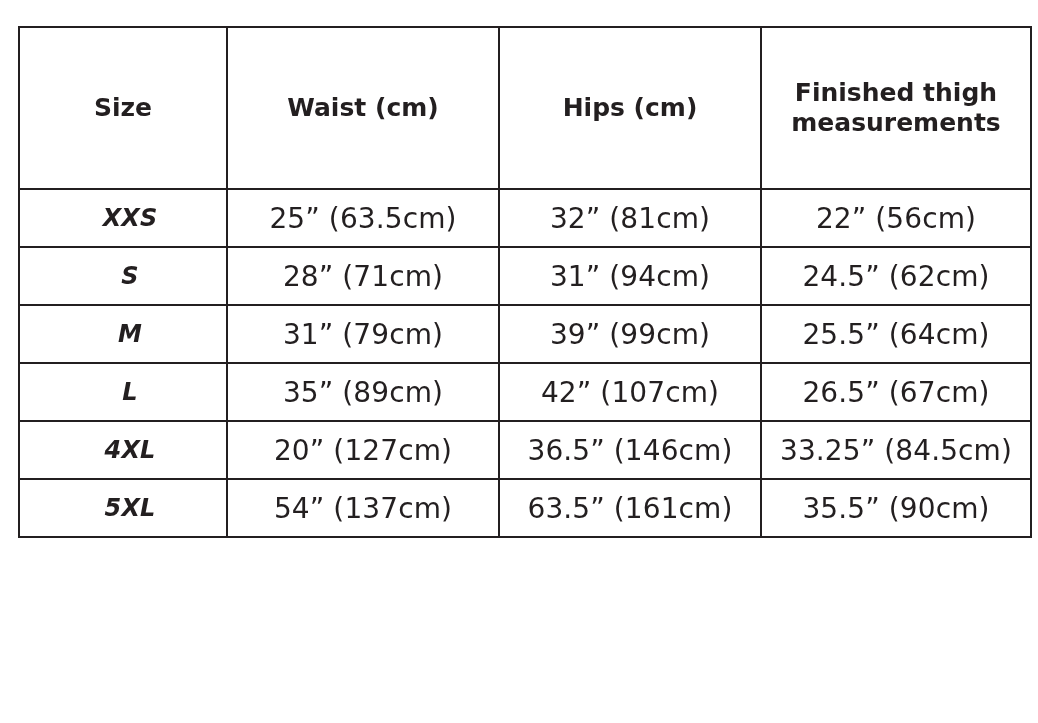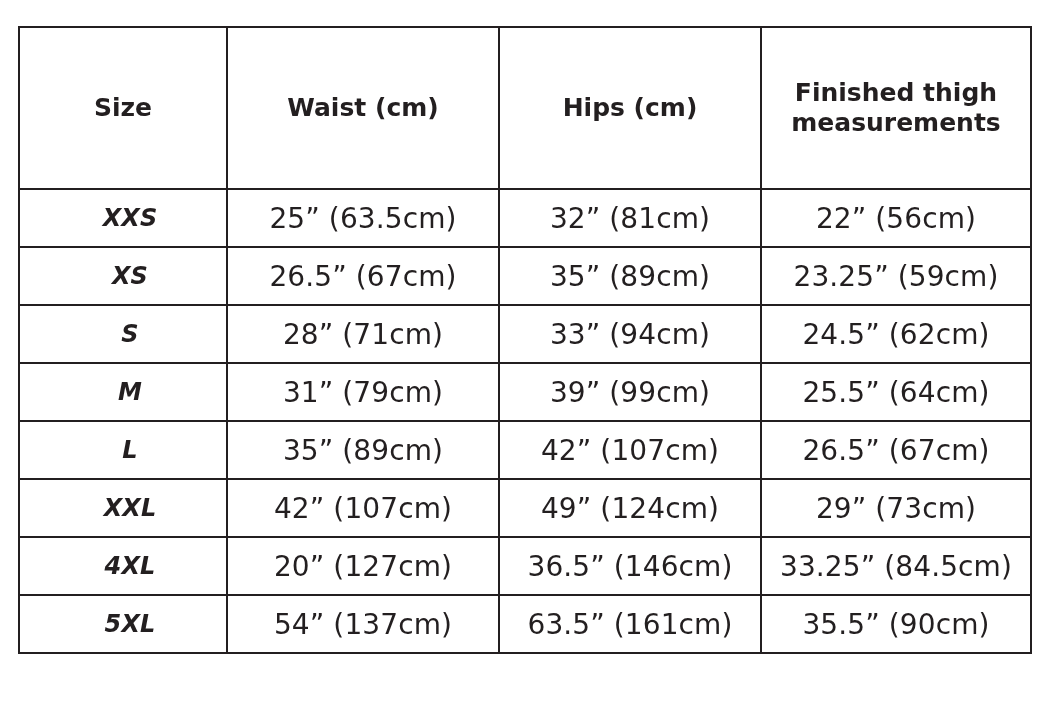--- a/index.html
+++ b/index.html
@@ -78,48 +78,36 @@
       </tr>
     </thead>
     <tbody>
       <tr>
         <td class="size-cell">XXS</td>
         <td>25” (63.5cm)</td>
         <td>32” (81cm)</td>
         <td>22” (56cm)</td>
       </tr>
       <tr>
-        <td class="size-cell">XS</td>
-        <td>26.5” (67cm)</td>
-        <td>35” (89cm)</td>
-        <td>23.25” (59cm)</td>
-      </tr>
-      <tr>
         <td class="size-cell">S</td>
         <td>28” (71cm)</td>
-        <td>33” (94cm)</td>
+        <td>31” (94cm)</td>
         <td>24.5” (62cm)</td>
       </tr>
       <tr>
         <td class="size-cell">M</td>
         <td>31” (79cm)</td>
         <td>39” (99cm)</td>
         <td>25.5” (64cm)</td>
       </tr>
       <tr>
         <td class="size-cell">L</td>
         <td>35” (89cm)</td>
         <td>42” (107cm)</td>
         <td>26.5” (67cm)</td>
-      </tr>
-      <tr>
-        <td class="size-cell">XXL</td>
-        <td>42” (107cm)</td>
-        <td>49” (124cm)</td>
-        <td>29” (73cm)</td>
       </tr>
       <tr>
         <td class="size-cell">4XL</td>
         <td>20” (127cm)</td>
         <td>36.5” (146cm)</td>
         <td>33.25” (84.5cm)</td>
       </tr>
       <tr>
         <td class="size-cell">5XL</td>
         <td>54” (137cm)</td>

